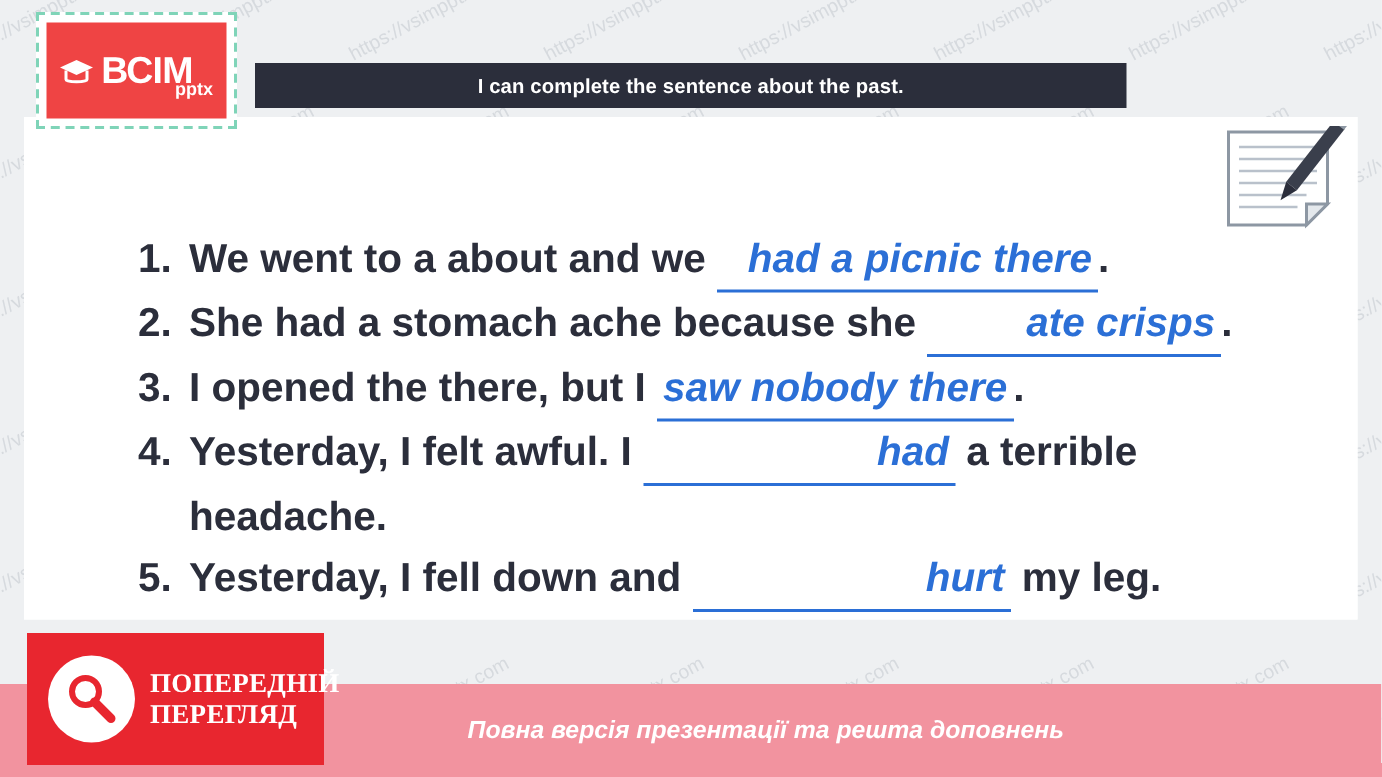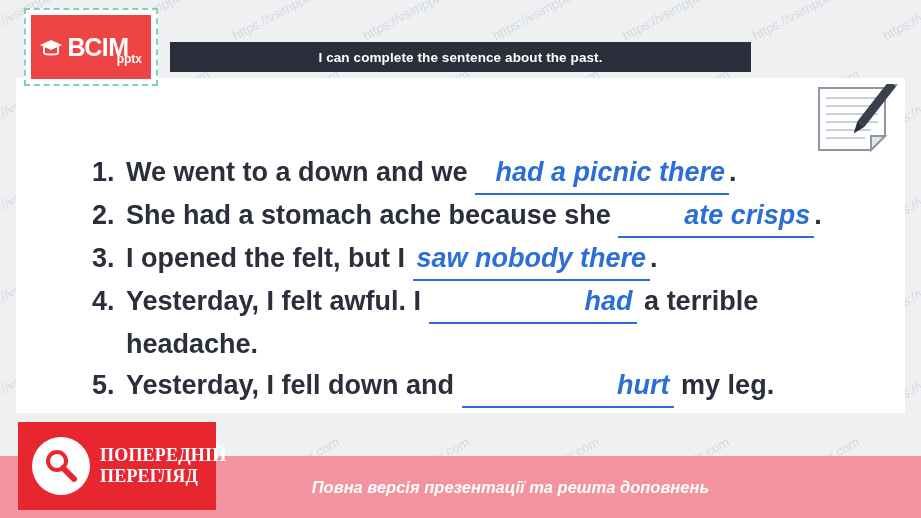--- a/index.html
+++ b/index.html
@@ -254,29 +254,29 @@
         <rect x="66" y="-6" width="9" height="52" fill="#3a3f4c"></rect>
         <path d="M66 46 L75 46 L70.5 58 Z" fill="#2b2e3b"></path>
         <rect x="66" y="-10" width="9" height="5" fill="#8d97a3"></rect>
       </g>
     </svg>
   </div>
 
   <div id="list">
     <div class="row">
       <span class="num">1.</span>
-      <span class="body"><span>We went to a down and we </span><span class="blank w1">had a picnic there</span><span>.</span></span>
+      <span class="body"><span>We went to a about and we </span><span class="blank w1">had a picnic there</span><span>.</span></span>
     </div>
     <div class="row">
       <span class="num">2.</span>
       <span class="body"><span>She had a stomach ache because she </span><span class="blank w2">ate crisps</span><span>.</span></span>
     </div>
     <div class="row">
       <span class="num">3.</span>
-      <span class="body"><span>I opened the felt, but I </span><span class="blank w3">saw nobody there</span><span>.</span></span>
+      <span class="body"><span>I opened the there, but I </span><span class="blank w3">saw nobody there</span><span>.</span></span>
     </div>
     <div class="row">
       <span class="num">4.</span>
       <span class="body"><span>Yesterday, I felt awful. I </span><span class="blank w4">had</span><span> a terrible headache.</span></span>
     </div>
     <div class="row">
       <span class="num">5.</span>
       <span class="body"><span>Yesterday, I fell down and </span><span class="blank w5">hurt</span><span> my leg.</span></span>
     </div>
   </div>

